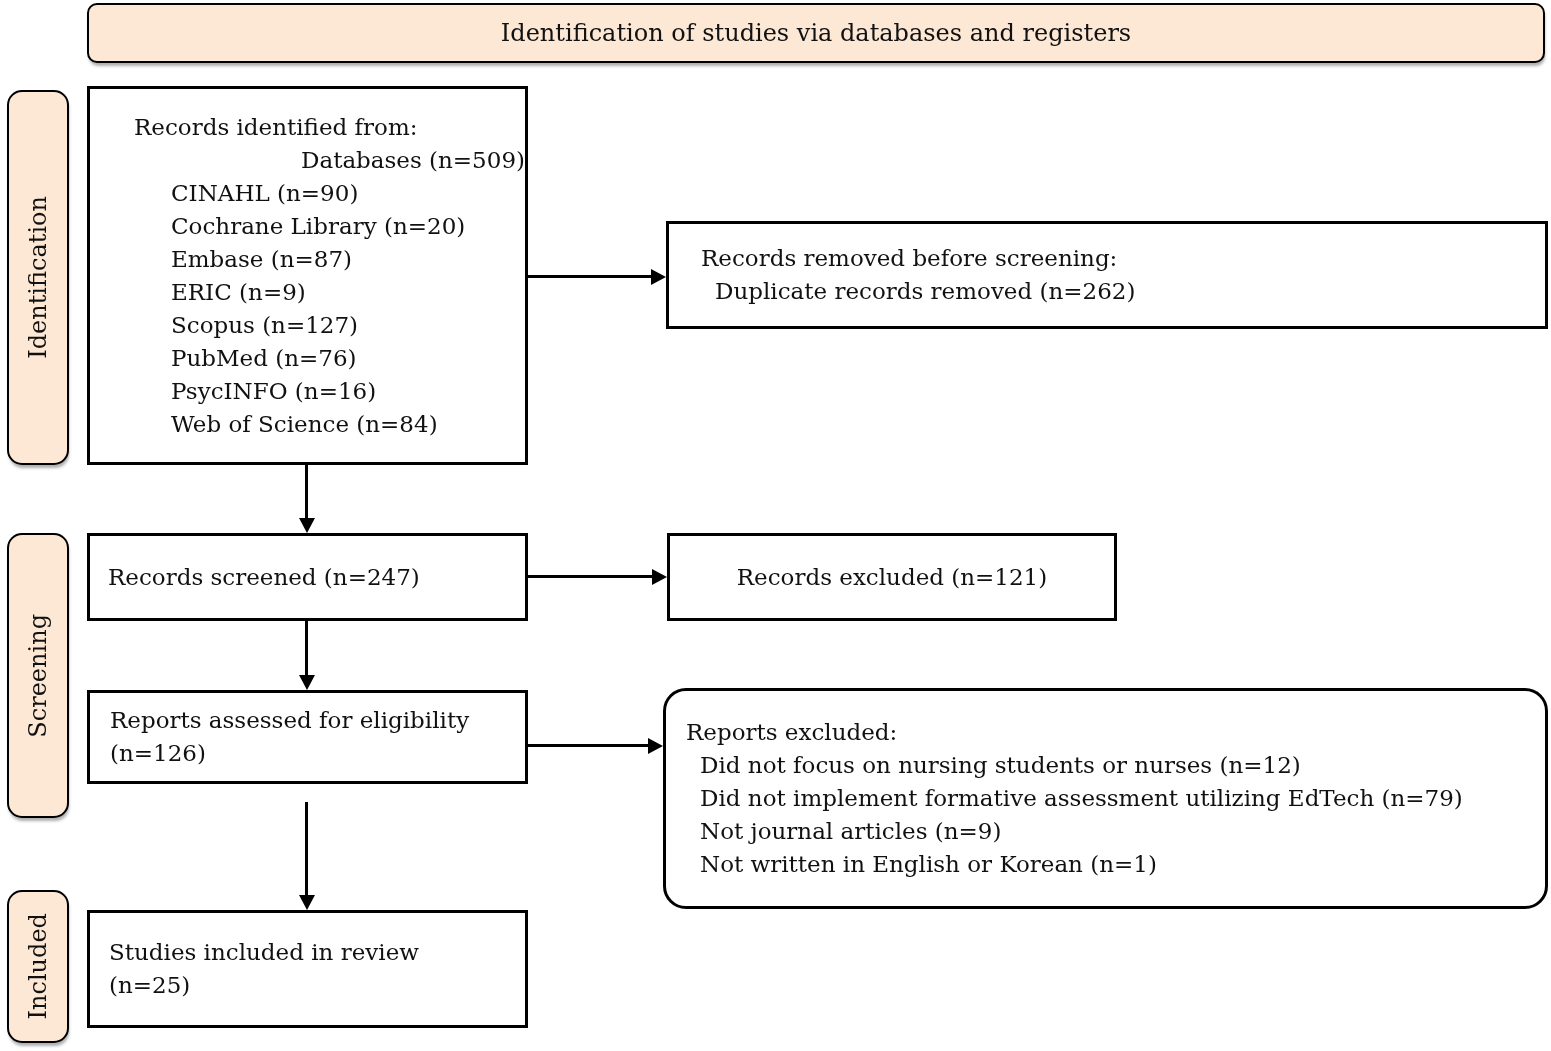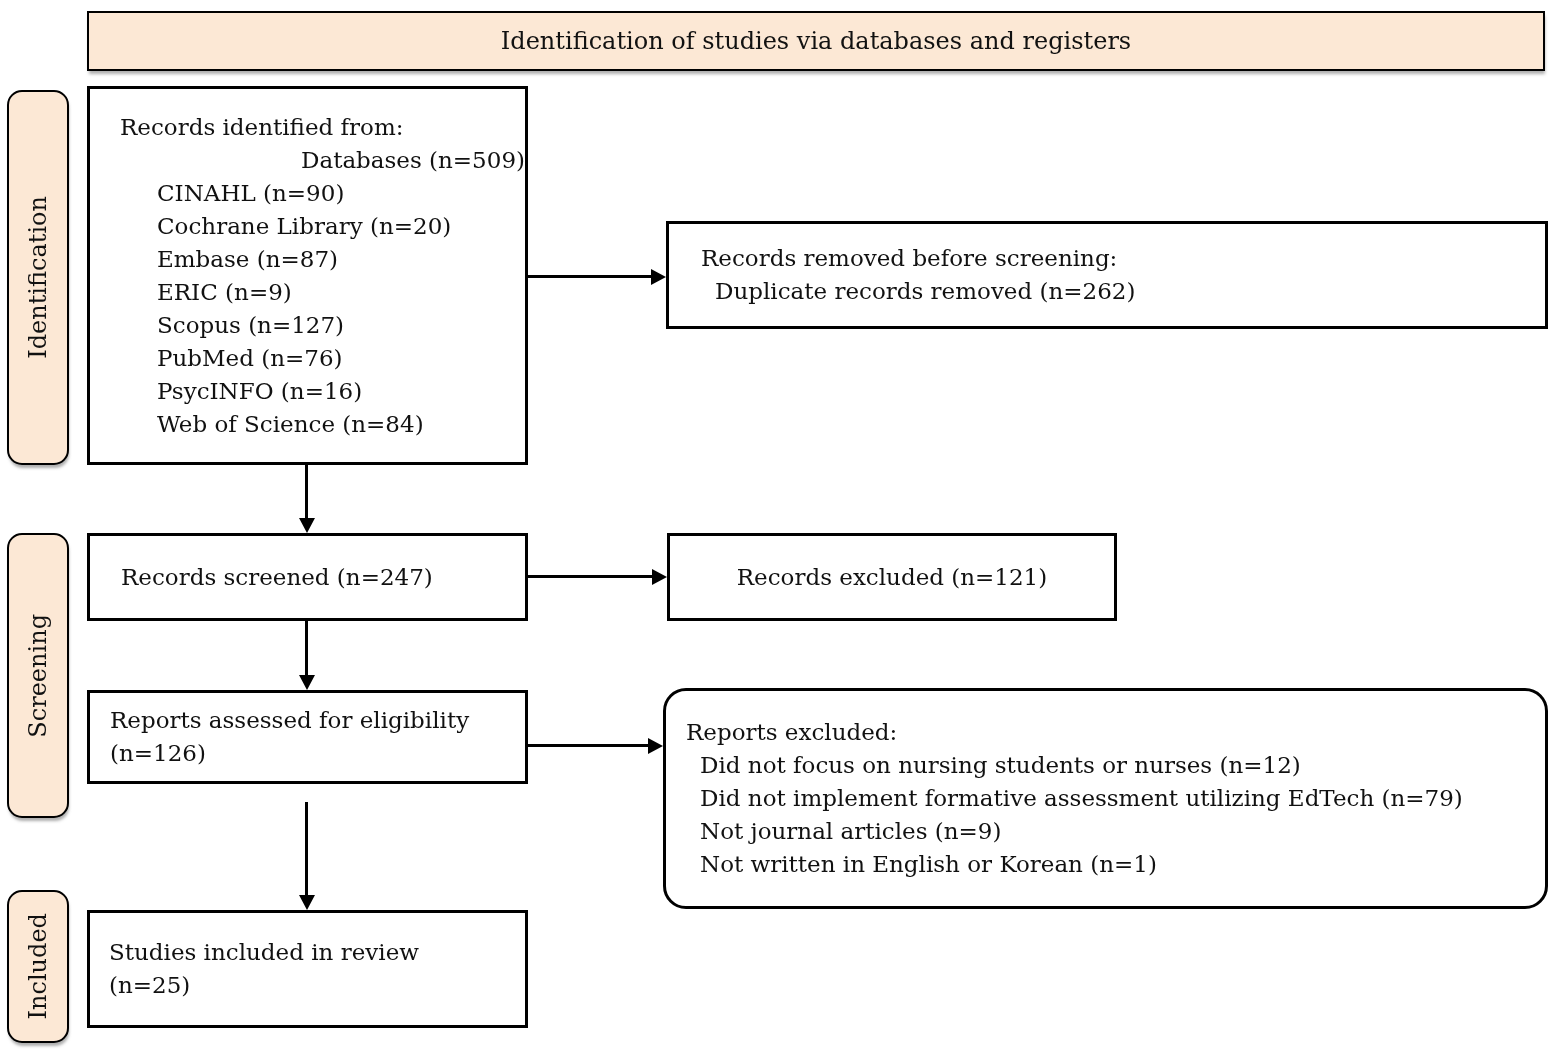--- a/index.html
+++ b/index.html
@@ -22,25 +22,24 @@
     overflow: hidden;
   }
 
   
   .banner {
     position: absolute;
     left: 87px; top: 3px;
     width: 1458px; height: 60px;
     background: var(--stage-fill);
     border: 2px solid var(--border);
-    border-radius: 0;
+    border-radius: 10px;
     display: flex; align-items: center; justify-content: center;
     font-size: 24px;
     box-shadow: 1px 4px 3px -1px rgba(110,110,110,0.55);
-    margin-top: 8px;
   }
   .stage {
     position: absolute;
     left: 7px; width: 62px;
     background: var(--stage-fill);
     border: 2px solid var(--border);
     border-radius: 15px;
     display: flex; align-items: center; justify-content: center;
     box-shadow: 1px 4px 3px -1px rgba(110,110,110,0.55);
   }
@@ -63,23 +62,23 @@
     flex-direction: column;
     justify-content: center;
     font-size: 23px;
     line-height: 33px;
   }
   .fbox .line { white-space: nowrap; }
   .i1 { padding-left: 17px; text-align: right; }   
   .i2 { padding-left: 37px; }   
   .s1 { padding-left: 14px; }   
 
-  #box-records-identified { left: 87px;  top: 86px;  width: 441px; height: 379px; padding-left: 30px; }
+  #box-records-identified { left: 87px;  top: 86px;  width: 441px; height: 379px; padding-left: 44px; }
   #box-records-removed    { left: 666px; top: 221px; width: 882px; height: 108px; padding-left: 32px; }
-  #box-records-screened   { left: 87px;  top: 533px; width: 441px; height: 88px;  padding-left: 31px; }
+  #box-records-screened   { left: 87px;  top: 533px; width: 441px; height: 88px;  padding-left: 18px; }
   #box-records-excluded   { left: 667px; top: 533px; width: 450px; height: 88px;  align-items: center; }
   #box-reports-assessed   { left: 87px;  top: 690px; width: 441px; height: 94px; padding-left: 20px; }
   #box-reports-excluded   { left: 663px; top: 688px; width: 885px; height: 221px; padding-left: 20px; line-height: 33px; border-radius: 23px; }
   #box-studies-included   { left: 87px;  top: 910px; width: 441px; height: 118px; padding-left: 19px; }
 
   
   .hline, .vline { position: absolute; background: var(--border); }
   .hline { height: 3px; }
   .vline { width: 3px; }
   .head { position: absolute; width: 0; height: 0; color: var(--border); }

